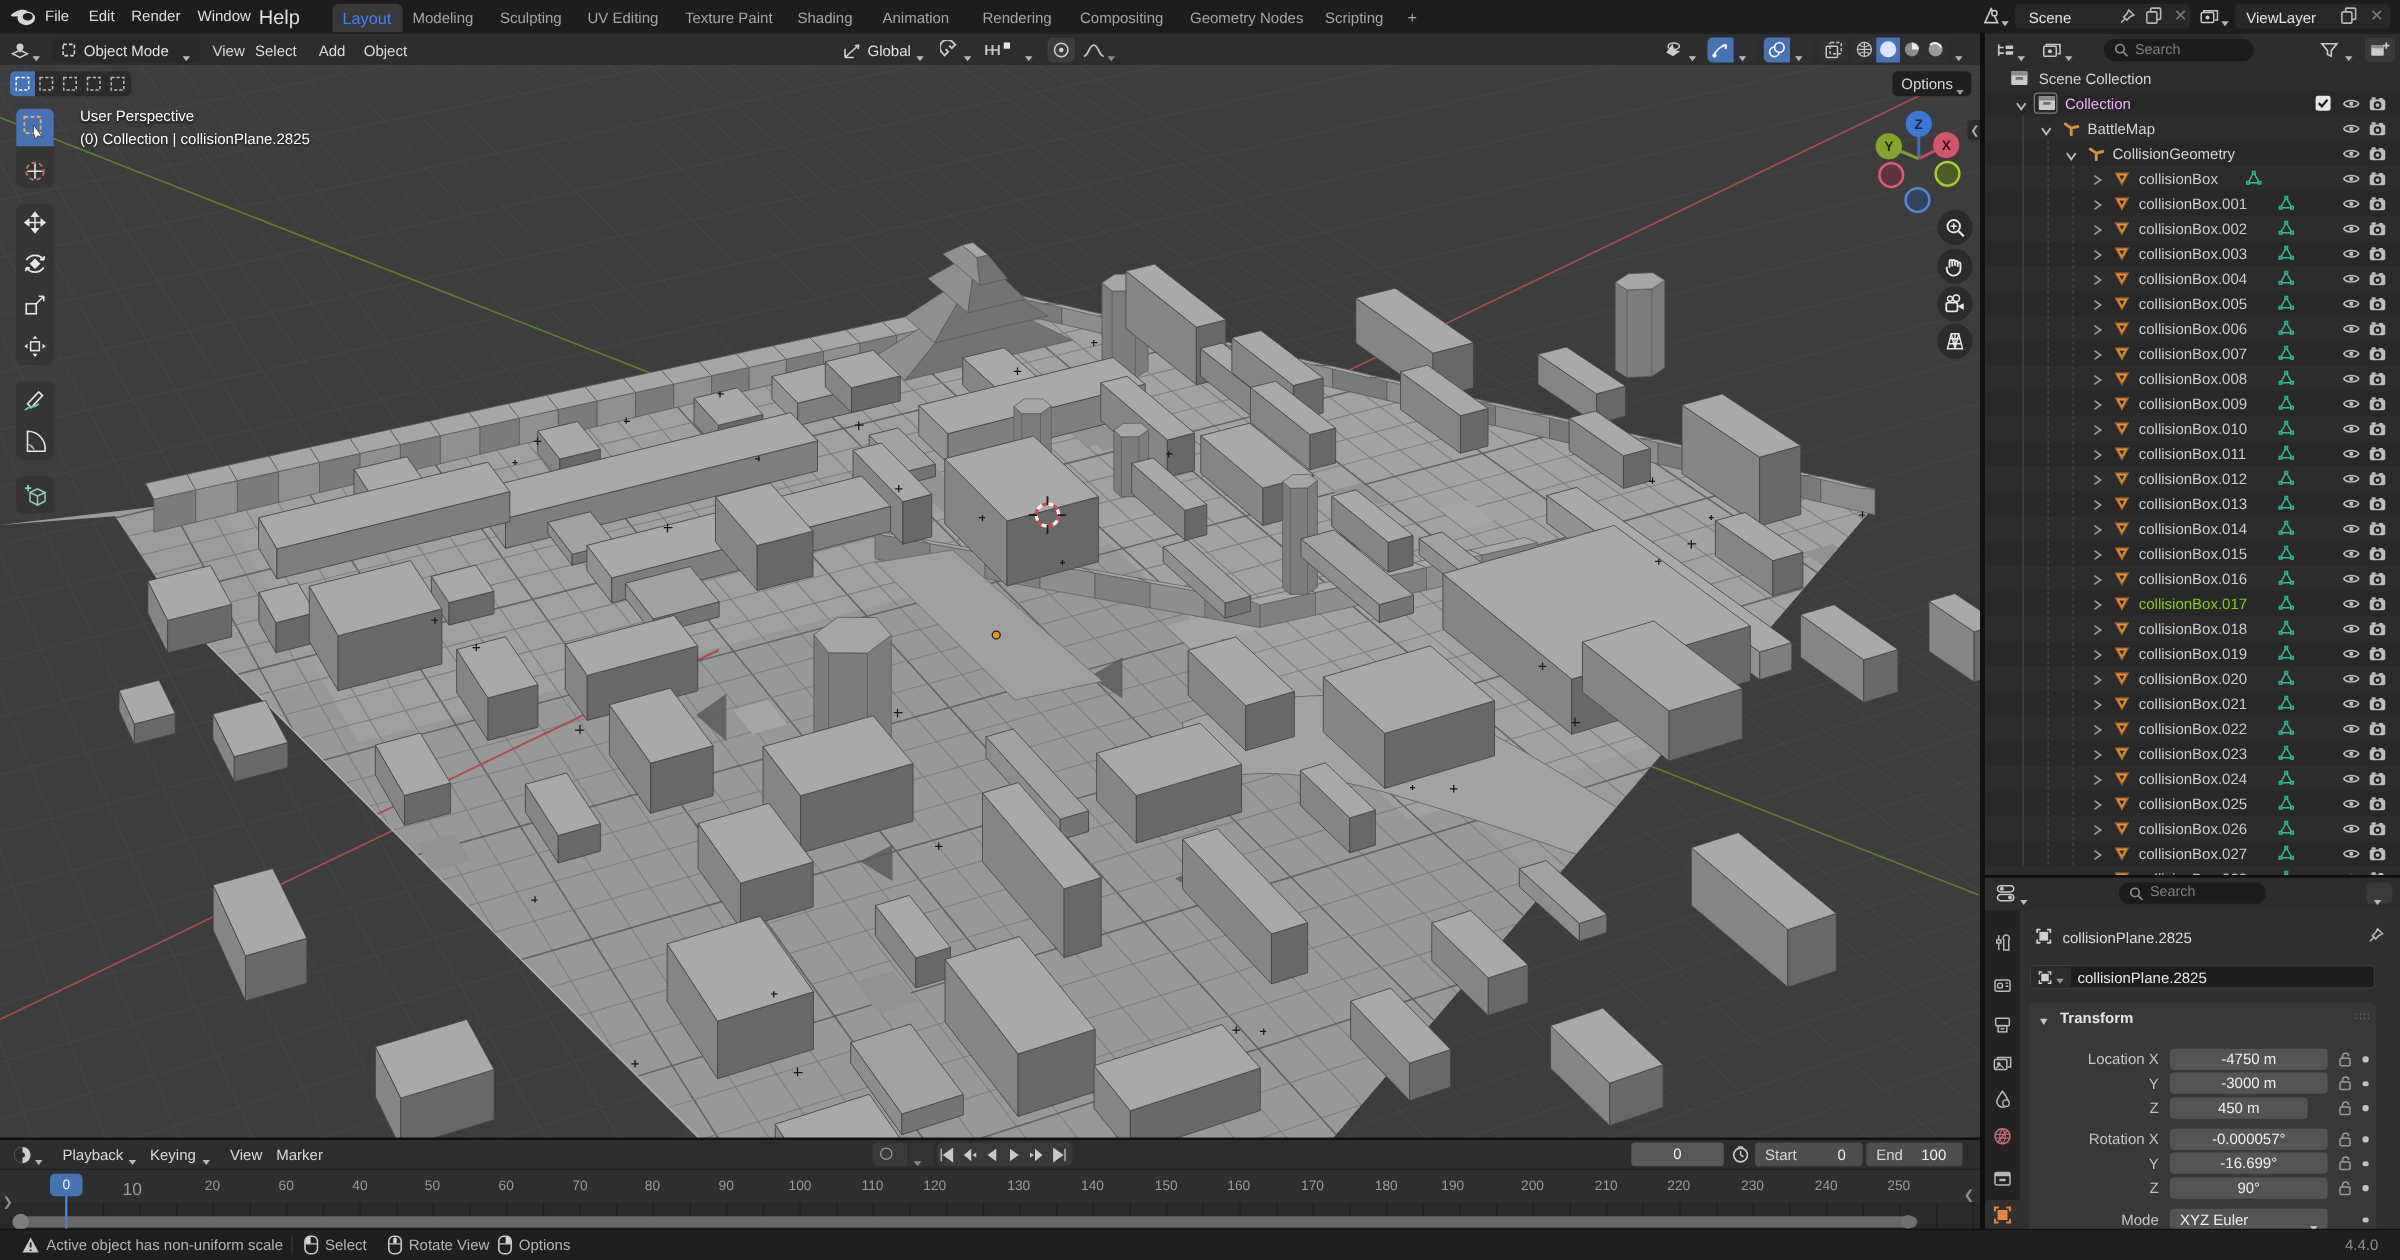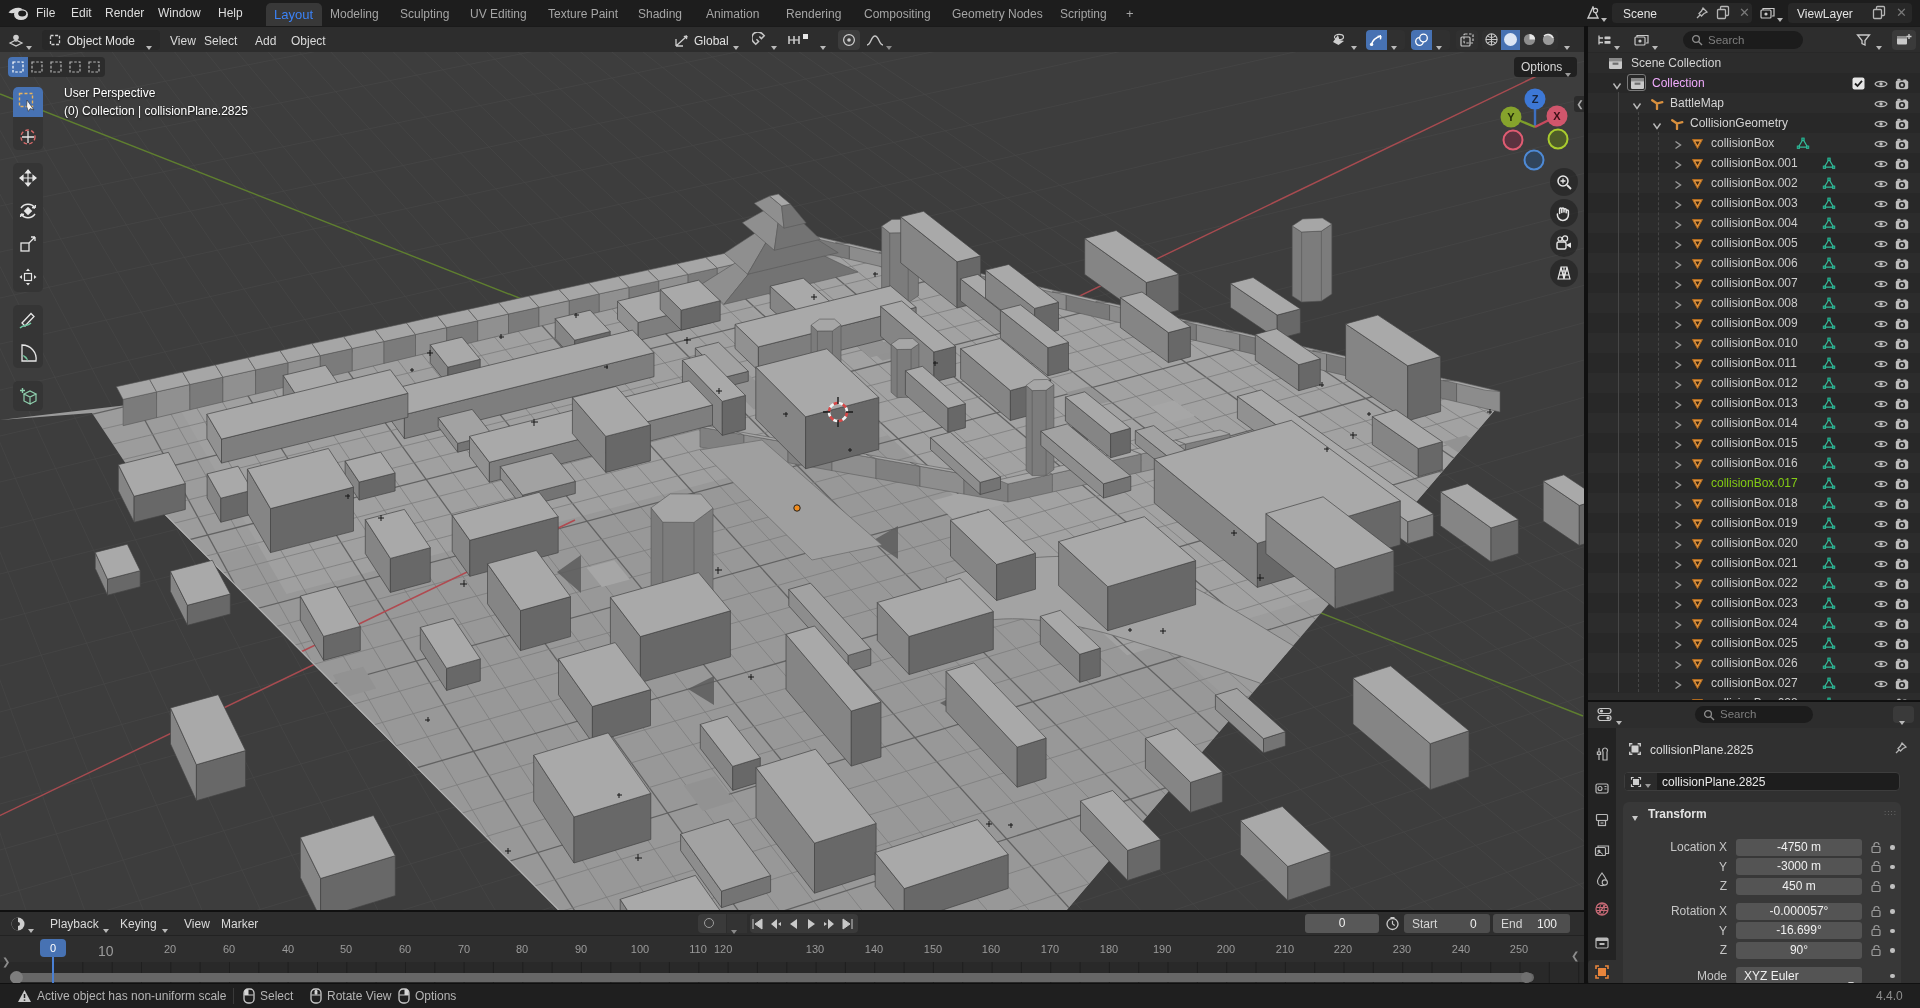--- a/index.html
+++ b/index.html
@@ -10,21 +10,21 @@
 <div class="abs" style="left:0;top:0;width:1920px;height:26px;background:#1d1d1d">
 <svg class="abs" style="left:8px;top:4px" width="22" height="18" viewBox="0 0 22 18">
 <ellipse cx="13" cy="10.5" rx="7" ry="5.6" fill="#d8d8d8"></ellipse>
 <ellipse cx="14.2" cy="9.4" rx="4" ry="3" fill="#1d1d1d"></ellipse>
 <path d="M0.5 8.5 C3 5.5 7 3.5 11 3.8 L14 4.5 L8.5 8 C5.5 9.5 2.5 9.5 0.5 8.5 Z" fill="#d8d8d8"></path>
 </svg>
 <div class="abs" style="left:36px;top:6px;font-size:12px;color:#dedede">File</div>
 <div class="abs" style="left:71px;top:6px;font-size:12px;color:#dedede">Edit</div>
 <div class="abs" style="left:105px;top:6px;font-size:12px;color:#dedede">Render</div>
 <div class="abs" style="left:158px;top:6px;font-size:12px;color:#dedede">Window</div>
-<div class="abs" style="left:218px;top:6px;font-size:12px;color:#dedede">Help</div>
+<div class="abs" style="left:207px;top:6px;font-size:16px;color:#dedede">Help</div>
 <div class="abs" style="left:266px;top:3px;width:56px;height:23px;background:#383838;border-radius:5px 5px 0 0"></div>
 <div class="abs" style="left:274px;top:7px;font-size:13px;color:#3b82f6">Layout</div>
 <div class="abs" style="left:330px;top:7px;font-size:12px;color:#a5a5a5">Modeling</div>
 <div class="abs" style="left:400px;top:7px;font-size:12px;color:#a5a5a5">Sculpting</div>
 <div class="abs" style="left:470px;top:7px;font-size:12px;color:#a5a5a5">UV Editing</div>
 <div class="abs" style="left:548px;top:7px;font-size:12px;color:#a5a5a5">Texture Paint</div>
 <div class="abs" style="left:638px;top:7px;font-size:12px;color:#a5a5a5">Shading</div>
 <div class="abs" style="left:706px;top:7px;font-size:12px;color:#a5a5a5">Animation</div>
 <div class="abs" style="left:786px;top:7px;font-size:12px;color:#a5a5a5">Rendering</div>
 <div class="abs" style="left:864px;top:7px;font-size:12px;color:#a5a5a5">Compositing</div>
@@ -1840,21 +1840,21 @@
     </svg>
 <div class="abs" style="left:302px;top:117px;width:4.5px;height:4.5px;border-radius:50%;background:#bfbfbf"></div>
 <div class="abs" style="left:0;top:131.5px;width:139px;text-align:right;font-size:12px;color:#c6c6c6">Y</div>
 <div class="abs" style="left:148px;top:130.0px;width:126px;height:17px;background:#545454;border-radius:3px;text-align:center;font-size:12px;color:#f0f0f0;line-height:17px">-3000 m</div>
 <svg class="abs" style="left:282px;top:132.0px" width="12" height="13" viewBox="0 0 12 13">
       <rect x="2" y="5.5" width="8" height="6" rx="1" fill="none" stroke="#9b9b9b" stroke-width="1.2"></rect>
       <path d="M4 5.5 V4 a2.5 2.5 0 0 1 5 0" fill="none" stroke="#9b9b9b" stroke-width="1.2"></path>
     </svg>
 <div class="abs" style="left:302px;top:136.5px;width:4.5px;height:4.5px;border-radius:50%;background:#bfbfbf"></div>
 <div class="abs" style="left:0;top:151.0px;width:139px;text-align:right;font-size:12px;color:#c6c6c6">Z</div>
-<div class="abs" style="left:148px;top:149.5px;width:126px;height:17px;background:#545454;border-radius:3px;text-align:center;font-size:12px;color:#f0f0f0;line-height:17px">450 m</div>
+<div class="abs" style="left:148px;top:149.5px;width:110px;height:17px;background:#545454;border-radius:3px;text-align:center;font-size:12px;color:#f0f0f0;line-height:17px">450 m</div>
 <svg class="abs" style="left:282px;top:151.5px" width="12" height="13" viewBox="0 0 12 13">
       <rect x="2" y="5.5" width="8" height="6" rx="1" fill="none" stroke="#9b9b9b" stroke-width="1.2"></rect>
       <path d="M4 5.5 V4 a2.5 2.5 0 0 1 5 0" fill="none" stroke="#9b9b9b" stroke-width="1.2"></path>
     </svg>
 <div class="abs" style="left:302px;top:156px;width:4.5px;height:4.5px;border-radius:50%;background:#bfbfbf"></div>
 <div class="abs" style="left:0;top:176.0px;width:139px;text-align:right;font-size:12px;color:#c6c6c6">Rotation X</div>
 <div class="abs" style="left:148px;top:174.5px;width:126px;height:17px;background:#545454;border-radius:3px;text-align:center;font-size:12px;color:#f0f0f0;line-height:17px">-0.000057°</div>
 <svg class="abs" style="left:282px;top:176.5px" width="12" height="13" viewBox="0 0 12 13">
       <rect x="2" y="5.5" width="8" height="6" rx="1" fill="none" stroke="#9b9b9b" stroke-width="1.2"></rect>
       <path d="M4 5.5 V4 a2.5 2.5 0 0 1 5 0" fill="none" stroke="#9b9b9b" stroke-width="1.2"></path>
@@ -1933,21 +1933,21 @@
 <div class="abs" style="left:156px;top:31px;width:28px;text-align:center;font-size:11px;color:#9b9b9b">20</div>
 <div class="abs" style="left:215px;top:31px;width:28px;text-align:center;font-size:11px;color:#9b9b9b">60</div>
 <div class="abs" style="left:274px;top:31px;width:28px;text-align:center;font-size:11px;color:#9b9b9b">40</div>
 <div class="abs" style="left:332px;top:31px;width:28px;text-align:center;font-size:11px;color:#9b9b9b">50</div>
 <div class="abs" style="left:391px;top:31px;width:28px;text-align:center;font-size:11px;color:#9b9b9b">60</div>
 <div class="abs" style="left:450px;top:31px;width:28px;text-align:center;font-size:11px;color:#9b9b9b">70</div>
 <div class="abs" style="left:508px;top:31px;width:28px;text-align:center;font-size:11px;color:#9b9b9b">80</div>
 <div class="abs" style="left:567px;top:31px;width:28px;text-align:center;font-size:11px;color:#9b9b9b">90</div>
 <div class="abs" style="left:626px;top:31px;width:28px;text-align:center;font-size:11px;color:#9b9b9b">100</div>
 <div class="abs" style="left:684px;top:31px;width:28px;text-align:center;font-size:11px;color:#9b9b9b">110</div>
-<div class="abs" style="left:714px;top:31px;width:28px;text-align:left;font-size:11px;color:#9b9b9b">120</div>
+<div class="abs" style="left:729px;top:31px;width:28px;text-align:right;font-size:11px;color:#9b9b9b">120</div>
 <div class="abs" style="left:801px;top:31px;width:28px;text-align:center;font-size:11px;color:#9b9b9b">130</div>
 <div class="abs" style="left:860px;top:31px;width:28px;text-align:center;font-size:11px;color:#9b9b9b">140</div>
 <div class="abs" style="left:919px;top:31px;width:28px;text-align:center;font-size:11px;color:#9b9b9b">150</div>
 <div class="abs" style="left:977px;top:31px;width:28px;text-align:center;font-size:11px;color:#9b9b9b">160</div>
 <div class="abs" style="left:1036px;top:31px;width:28px;text-align:center;font-size:11px;color:#9b9b9b">170</div>
 <div class="abs" style="left:1095px;top:31px;width:28px;text-align:center;font-size:11px;color:#9b9b9b">180</div>
 <div class="abs" style="left:1153px;top:31px;width:28px;text-align:left;font-size:11px;color:#9b9b9b">190</div>
 <div class="abs" style="left:1212px;top:31px;width:28px;text-align:center;font-size:11px;color:#9b9b9b">200</div>
 <div class="abs" style="left:1271px;top:31px;width:28px;text-align:center;font-size:11px;color:#9b9b9b">210</div>
 <div class="abs" style="left:1329px;top:31px;width:28px;text-align:center;font-size:11px;color:#9b9b9b">220</div>

